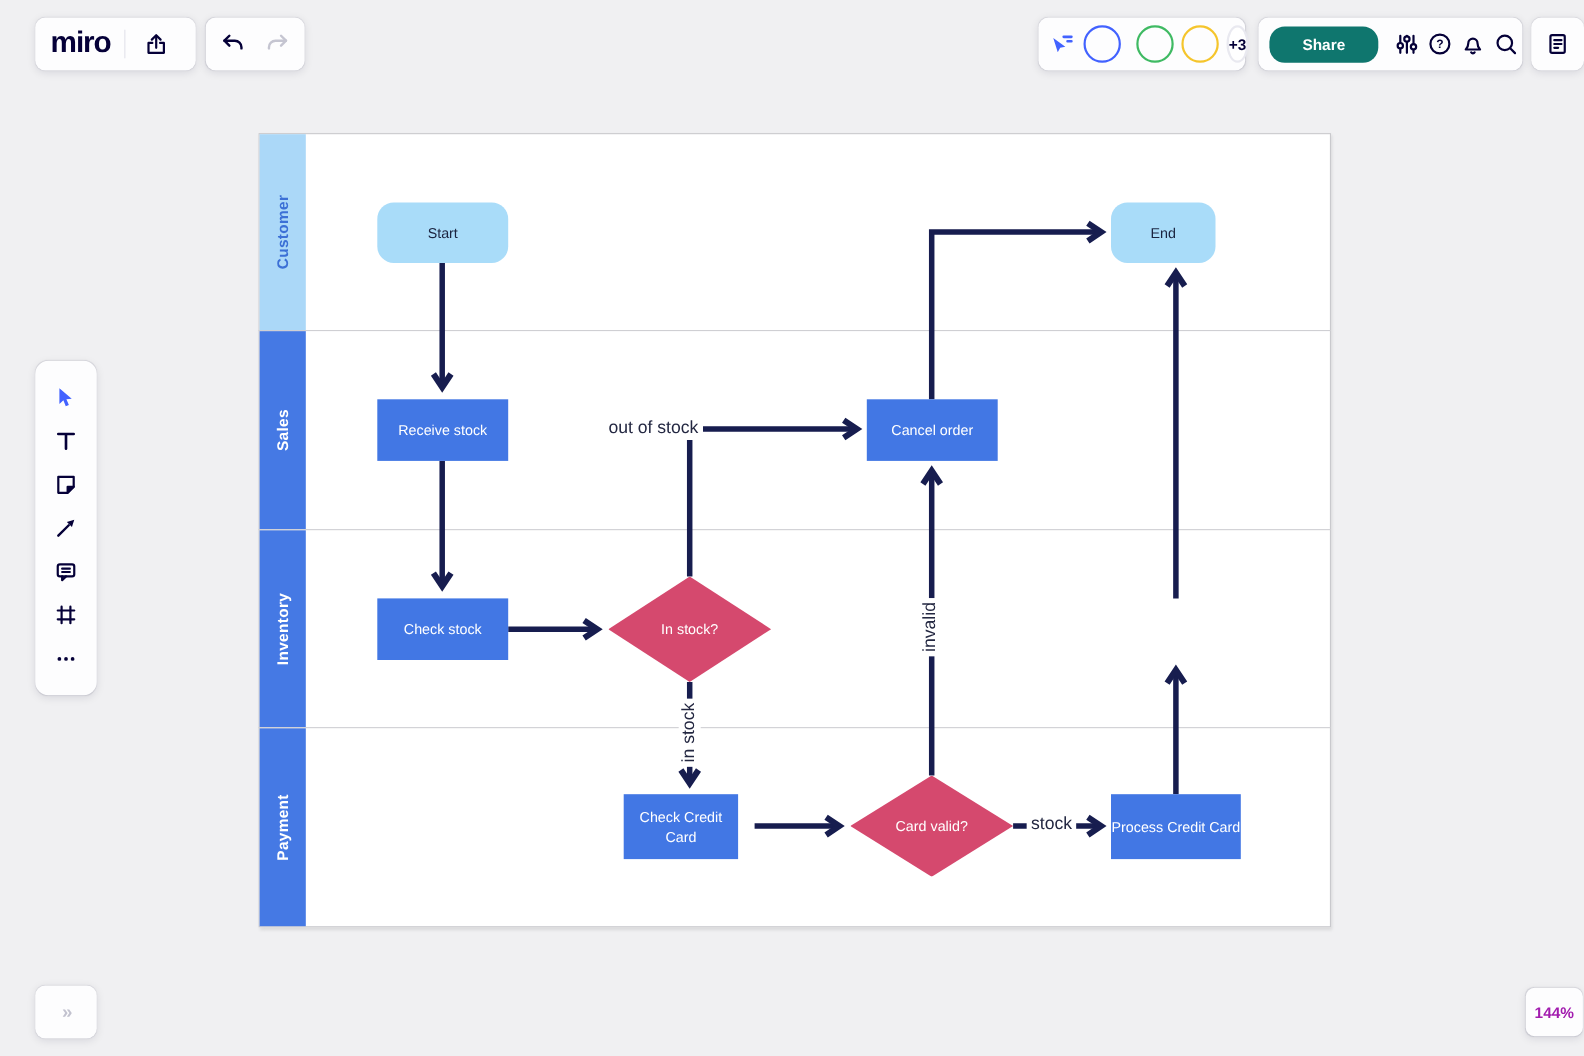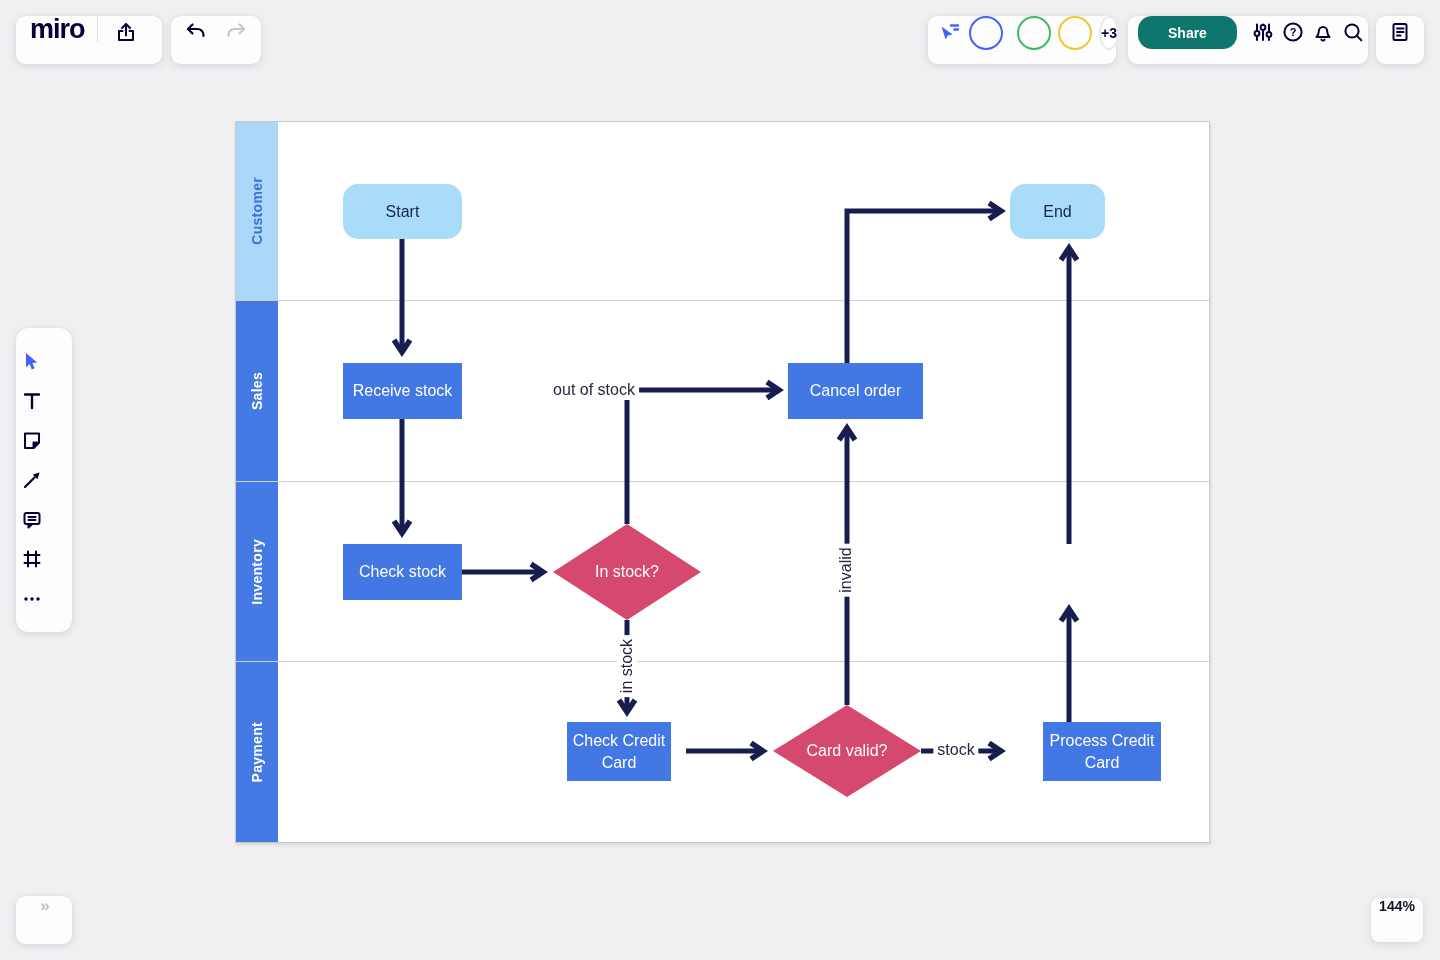--- a/index.html
+++ b/index.html
@@ -2,21 +2,21 @@
 <html><head>
 <meta charset="utf-8">
 <style>
   * { margin:0; padding:0; box-sizing:border-box; }
   html,body { width:1440px; height:960px; }
   body { font-family:"Liberation Sans", sans-serif; background:#f0f0f2; }
   #stage { position:relative; width:1440px; height:960px; background:#f0f0f2; overflow:hidden; }
 
   .card { position:absolute; background:#fdfdfe; border-radius:9px;
           box-shadow:0 2px 8px rgba(9,9,45,.10), 0 0 1px rgba(9,9,45,.12);
-          display:flex; align-items:flex-start; }
+          display:flex; align-items:center;margin-left:16px; }
 
   
   #logo-card { left:16px; top:16px; width:146px; height:48px; padding:0 14px; gap:12px; }
   .logo-text { font-size:27px; font-weight:bold; color:#050038; letter-spacing:-1px; line-height:1; padding-bottom:4px;}
   .vdiv { width:1px; height:26px; background:#e2e2ea; }
   #undo-card { left:171px; top:16px; width:90px; height:48px; justify-content:space-evenly; }
 
   .icon-btn { width:32px; height:32px; display:flex; align-items:center; justify-content:center; border-radius:6px; cursor:pointer; }
   .icon-btn svg { display:block; }
 
@@ -38,36 +38,36 @@
                border:none; border-radius:14px; display:flex; align-items:center; cursor:pointer; margin-right:8px; }
   #notes-card { left:1376px; top:16px; width:48px; height:48px; justify-content:center; }
 
   
   #tool-palette { left:16px; top:328px; width:56px; height:304px; border-radius:12px; flex-direction:column;
                   justify-content:space-evenly; padding:10px 0; }
 
   
   #expand-card { left:16px; top:896px; width:56px; height:48px; justify-content:center; }
   #zoom-card { left:1371px; top:898px; width:52px; height:44px; justify-content:center;
-               font-size:14px; font-weight:bold; color:#0f172a; border-radius:8px; }
+               font-size:14px; font-weight:bold; color:#a21caf; border-radius:8px; }
 
   
   #frame { position:absolute; left:235px; top:121px; width:975px; height:722px; background:#fff;
            border:1px solid #c9c9cd; box-shadow:1px 2px 3px rgba(0,0,0,.10); }
   .lane-line { position:absolute; left:235px; width:975px; height:1px; background:#cfcfd3; }
   .lane-head { position:absolute; left:236px; width:42px; display:flex; align-items:center; justify-content:center; }
   .lane-head span { writing-mode:vertical-rl; transform:rotate(180deg); font-size:14px; font-weight:bold; letter-spacing:.3px; }
   .lane-blue { background:#4579e4; }
   .lane-blue span { color:#fff; }
   .lane-light { background:#abd8f8; }
   .lane-light span { color:#3c70d6; }
 
   
   .node { position:absolute; display:flex; align-items:center; justify-content:center; text-align:center;
-          font-size:16px; line-height:1.32; cursor:pointer; }
+          font-size:13px; line-height:1.32; cursor:pointer; }
   .terminal { background:#a9dcf9; color:#1b2440; border-radius:15px; }
   .process { background:#4277e4; color:#fff; }
   .decision { background:#d5496e; color:#fff; clip-path:polygon(50% 0,100% 50%,50% 100%,0 50%); padding:0 30px; }
 
   
   .edge-label { position:absolute; background:#fff; color:#232741; font-size:16px; padding:1px 4px;
                 transform:translate(-50%,-50%); white-space:nowrap; }
   .edge-label.rot { transform:translate(-50%,-50%) rotate(-90deg); }
 
   #edges { position:absolute; left:0; top:0; pointer-events:none; }
@@ -245,25 +245,25 @@
     <path class="edge" d="M847 705 V428" marker-end="url(#arr)"></path>
     <path class="edge" d="M921 751 H1001" marker-end="url(#arr)"></path>
     <path class="edge" d="M1069 722 V609" marker-end="url(#arr)"></path>
     <path class="edge" d="M1069 544 V248" marker-end="url(#arr)"></path>
     <path class="edge" d="M847 363 V211 H1001" marker-end="url(#arr)"></path>
   </svg>
 
   <div class="node terminal" style="left:343px; top:184px; width:119px; height:55px;">Start</div>
   <div class="node terminal" style="left:1010px; top:184px; width:95px; height:55px;">End</div>
   <div class="node process" style="left:343px; top:363px; width:119px; height:56px;">Receive stock</div>
-  <div class="node process" style="left:788px; top:363px; width:135px; height:56px;">Cancel order</div>
+  <div class="node process" style="left:788px; top:363px; width:119px; height:56px;">Cancel order</div>
   <div class="node process" style="left:343px; top:544px; width:119px; height:56px;">Check stock</div>
   <div class="node decision" style="left:553px; top:524px; width:148px; height:96px;">In stock?</div>
   <div class="node process" style="left:567px; top:722px; width:104px; height:59px;">Check Credit Card</div>
   <div class="node decision" style="left:773px; top:705px; width:148px; height:92px;">Card valid?</div>
-  <div class="node process" style="left:1010px; top:722px; width:118px; height:59px;margin-left:33px;">Process Credit Card</div>
+  <div class="node process" style="left:1010px; top:722px; width:118px; height:59px;">Process Credit Card</div>
 
   <span class="edge-label" style="left:594px; top:390px;">out of stock</span>
   <span class="edge-label rot" style="left:627px; top:666px;">in stock</span>
   <span class="edge-label rot" style="left:846px; top:570px;">invalid</span>
   <span class="edge-label" style="left:956px; top:750px;">stock</span>
 
 </div>
 
 </body></html>

